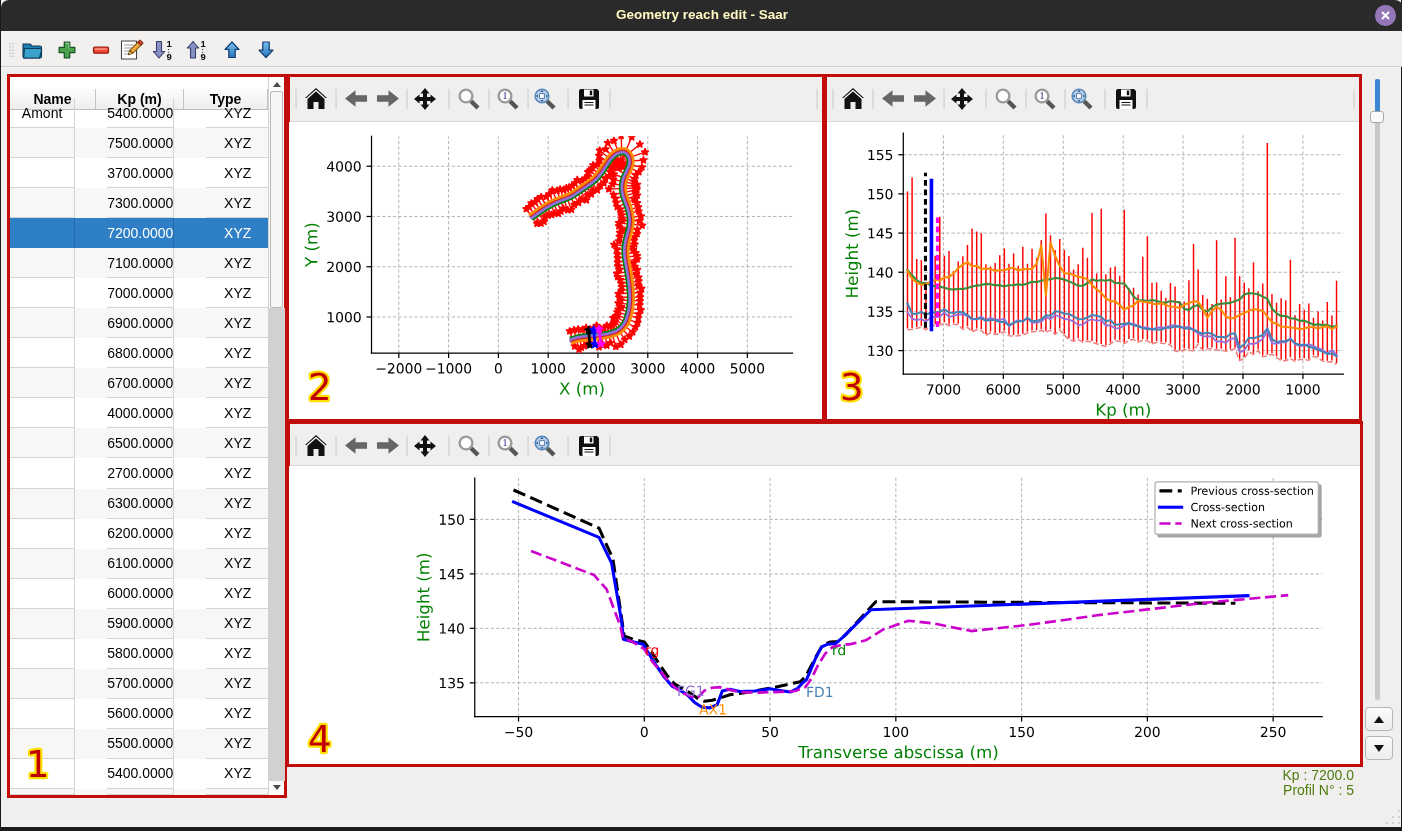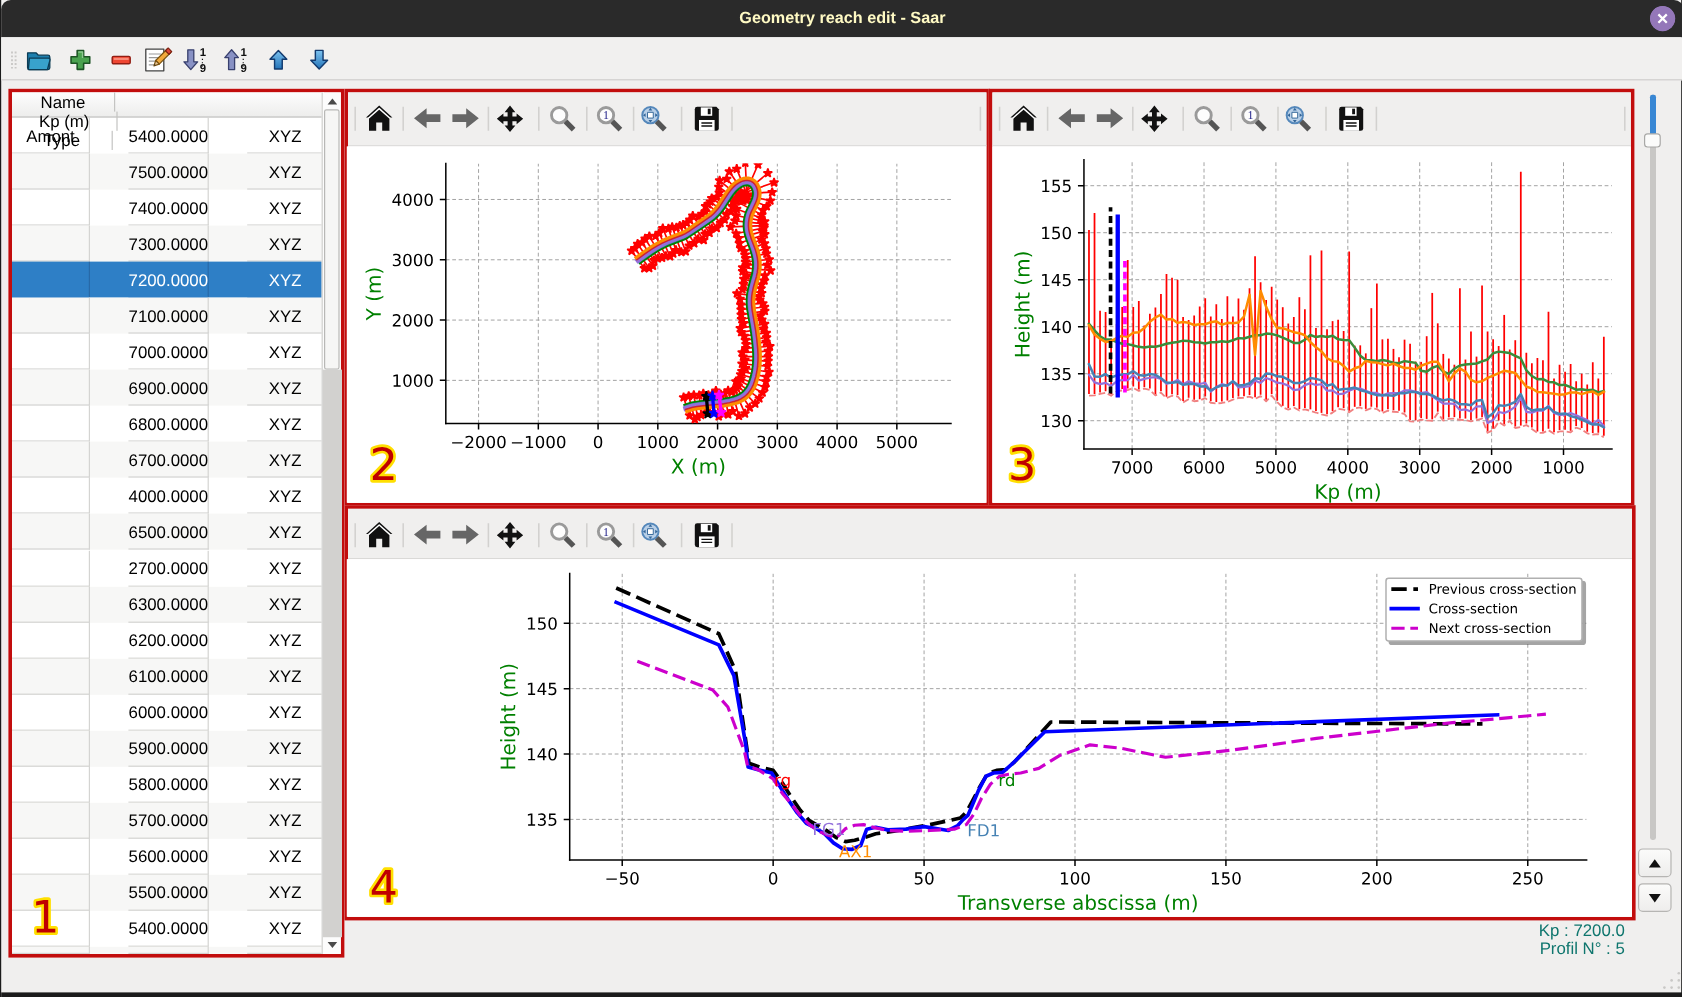--- a/index.html
+++ b/index.html
@@ -19,39 +19,39 @@
 #p3 { left:823px; top:74px; width:538px; height:348px; }
 #p4 { left:286px; top:421px; width:1076px; height:346px; }
 .mpltb { position:absolute; left:0; top:0; right:0; height:45px; background:#f0efee; border-bottom:1px solid #dad9d7; }
 .canvas { position:absolute; left:0; right:0; bottom:0; background:#fff; }
 #p2 .canvas, #p3 .canvas { top:45px; } #p2 .canvas, #p4 .canvas { left:-1px; }
 #p4 .canvas { top:42px; }
 #p4 .mpltb { height:42px; }
 .bignum { position:absolute; z-index:20; }
 
 #tablewrap { position:absolute; left:0; top:0; width:274px; height:718px; font-size:14px; }
-.thead { position:absolute; left:0; top:0; height:21px; display:flex; width:260px;
-  background:linear-gradient(#fdfdfd,#ededec); border-bottom:1px solid #bcbcba; font-weight:normal;flex-direction:column; }
+.thead { position:absolute; left:0; top:12px; height:21px; display:flex; width:260px;
+  background:linear-gradient(#fdfdfd,#ededec); border-bottom:1px solid #bcbcba; font-weight:bold; }
 .thead div { border-right:1px solid #c4c4c2; display:flex; align-items:center; justify-content:center; }
 .trow { position:absolute; display:flex; width:260px; height:30.04px;gap:32px; }
 .trow div { border-right:1px solid #d4d4d2; border-bottom:1px solid #d4d4d2; display:flex; align-items:center; justify-content:center; }
 .c0 { width:86px; } .c1 { width:88px; } .c2 { width:84px;text-align:right; }
 .sel { background:#2e7fc6; color:#fff; } .sel div { border-right-color:rgba(20,40,80,.25); border-bottom-color:#2e7fc6; }
 .alt { background:#f7f7f6; }
 
 #tsb { position:absolute; right:0; top:0; width:16px; height:718px; background:#fcfcfc; border-left:1px solid #d0d0ce; }
 #tsb .groove { position:absolute; left:0; top:231px; bottom:14px; width:16px; background:#d2d1cf; }
 #tsb .thumb { position:absolute; left:1px; top:14px; width:13px; height:217px; background:#f6f6f5; border:1px solid #b8b8b6; border-radius:2px; }
 
 #vslider { position:absolute; left:1374px; top:79px; width:5px; height:621px; background:#c8c7c5; border-radius:2px; }
 #vslider .fill { position:absolute; left:0; top:0; width:5px; height:34px; background:#3987d4; border-radius:2px; }
 #vslider .handle { position:absolute; left:-5px; top:32px; width:14px; height:12px; background:#fbfbfa; border:1px solid #a8a8a6; border-radius:3px; }
 .sqbtn { position:absolute; width:28px; height:24px; background:linear-gradient(#fbfbfa,#eeedec); border:1px solid #b6b5b3; border-radius:4px;
   display:flex; align-items:center; justify-content:center; font-size:11px; color:#111; }
-#statustext { position:absolute; right:47px; top:768px; text-align:right; font-size:14px; color:#0f766e; line-height:14.5px; }
+#statustext { position:absolute; right:47px; top:768px; text-align:right; font-size:14px; color:#4d7c0f; line-height:14.5px; }
 #bottombar { position:absolute; left:0; bottom:0; width:1402px; height:4px; background:#1b1b1b; }
 </style>
 </head>
 <body>
 <div id="win">
 <div id="titlebar">Geometry reach edit - Saar
   <svg id="closebtn" viewBox="0 0 21 21">
         <circle cx="10.5" cy="10.5" r="10.5" fill="#9477b9"></circle>
         <path d="M7 7 L14 14 M14 7 L7 14" stroke="#fff" stroke-width="1.9" stroke-linecap="round"></path>
       </svg>
@@ -126,21 +126,21 @@
           <div class="c1">5400.0000</div>
           <div class="c2">XYZ</div>
         </div>
         <div class="trow alt" style="top:51.0px">
           <div class="c0"></div>
           <div class="c1">7500.0000</div>
           <div class="c2">XYZ</div>
         </div>
         <div class="trow" style="top:81.1px">
           <div class="c0"></div>
-          <div class="c1">7400.0000</div>
+          <div class="c1">3700.0000</div>
           <div class="c2">XYZ</div>
         </div>
         <div class="trow alt" style="top:111.1px">
           <div class="c0"></div>
           <div class="c1">7300.0000</div>
           <div class="c2">XYZ</div>
         </div>
         <div class="trow sel" style="top:141.2px">
           <div class="c0"></div>
           <div class="c1">7200.0000</div>

